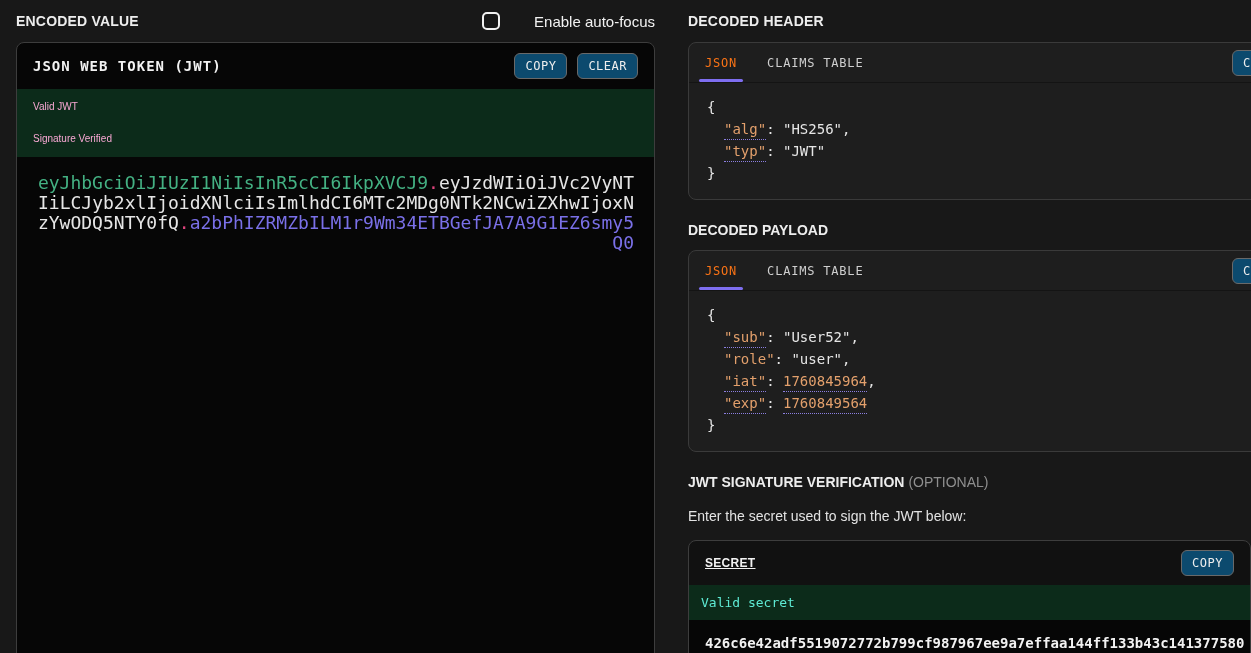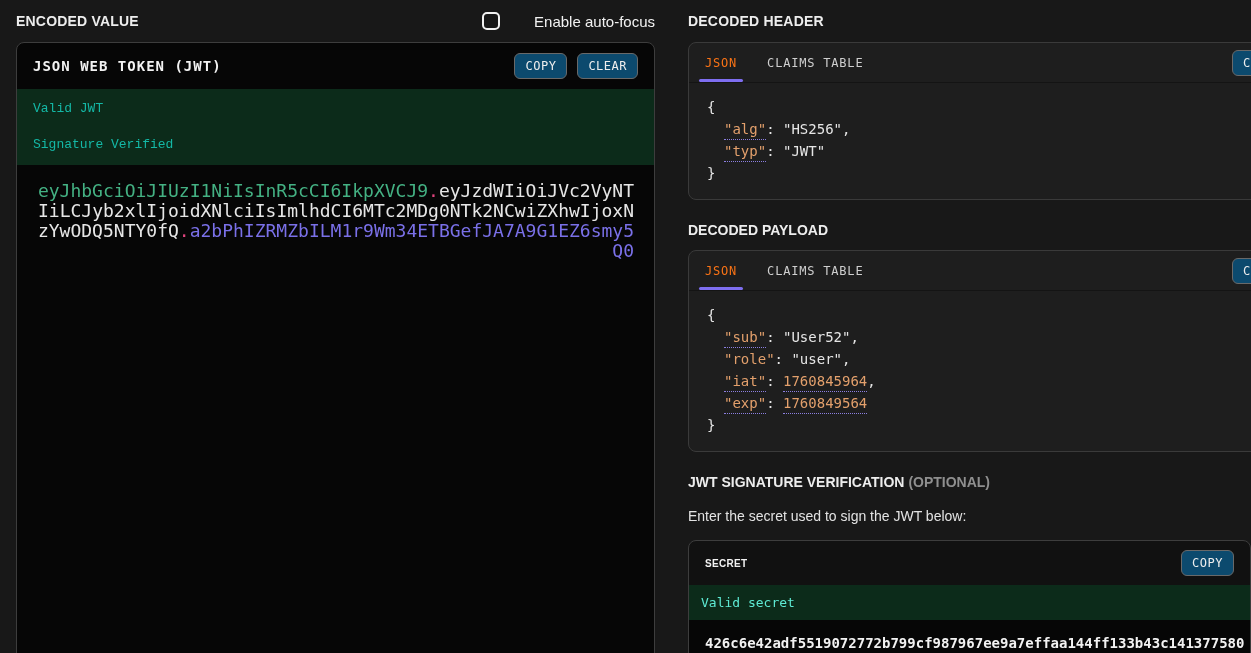--- a/index.html
+++ b/index.html
@@ -36,40 +36,40 @@
     font-size: 14px; font-weight: bold; letter-spacing: 1px; color: #f2f2f2;
   }
   .btn {
     font-family: "DejaVu Sans Mono", monospace;
     font-size: 12px; letter-spacing: .5px; color: #ededed;
     background: #0c4a6e; border: 1px solid #696969; border-radius: 6px;
     padding: 5px 10px; margin-left: 10px; cursor: pointer; line-height: 14px;
   }
   .status-banner { background: #0c2b1a; padding: 12px 16px 13px; }
   .status-line {
-    font-family: Liberation Mono, monospace;
-    font-size: 13px; color: #14b8a6;
+    font-family: Liberation Sans, sans-serif;
+    font-size: 10px; color: #f9a8d4;
   }
   .status-line + .status-line { margin-top: 21px; }
 
   .token-area {
     padding: 16px 20px 16px 16px;
     font-family: "DejaVu Sans Mono", monospace;
     font-size: 18px; line-height: 20px;
     word-break: break-all; cursor: text; text-align: right;
   }
   .tok-h   { color: #44b183; }
   .tok-dot { color: #e0447e; }
   .tok-p   { color: #e6e6e6; }
   .tok-s   { color: #7a70e8; }
 
   
   .section-title { font-size: 14px; font-weight: bold; color: #ededed; }
   .mt { margin-top: 22px; margin-bottom: 12px; }
-  .optional { color: #8f8f8f; font-weight: bold; }
+  .optional { color: #8f8f8f; font-weight: normal; }
   .helper-text { font-size: 14px; color: #e3e3e3; margin: 18px 0 16px; }
 
   .panel-right {
     background: #1e1e1e; border: 1px solid #3a3a3a; border-radius: 8px;
     overflow: hidden; margin-top: 8px;
   }
   .tabbar {
     display: flex; align-items: center; height: 40px; padding: 0 16px;
     border-bottom: 1px solid #141414;
   }
@@ -95,21 +95,21 @@
   .key { color: #e3a06c; }
   .num { color: #e3a06c; }
   .u   { border-bottom: 1px dotted #8b7fe0; padding-bottom: 2px; }
 
   
   .secret-panel {
     width: 563px; background: #111111; border: 1px solid #3d3d3d;
     border-radius: 8px; overflow: hidden;
   }
   .secret-header { display: flex; align-items: center; padding: 9px 16px; }
-  .secret-title { font-size: 10px; font-weight: bold; color: #f2f2f2; letter-spacing: .3px; }
+  .secret-title { font-size: 12px; font-weight: bold; color: #f2f2f2; letter-spacing: .3px; text-decoration: underline; }
   .secret-status {
     background: #0c2b1a; padding: 10px 12px;
     font-family: "DejaVu Sans Mono", monospace; font-size: 13px; color: #5eead4;
   }
   .secret-value {
     background: #060606; padding: 15px 16px 20px;
     font-family: "DejaVu Sans Mono", monospace;
     font-size: 14px; font-weight: bold; color: #f2f2f2; cursor: text;
   }
 </style>

